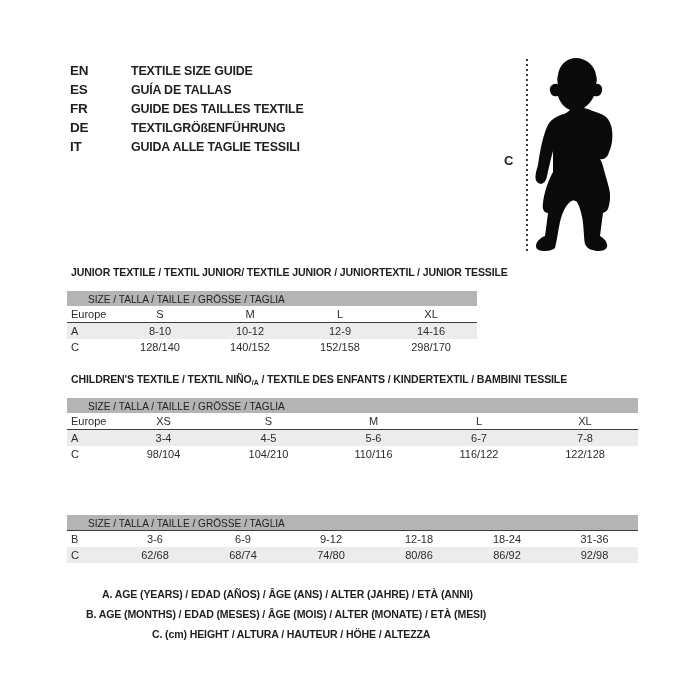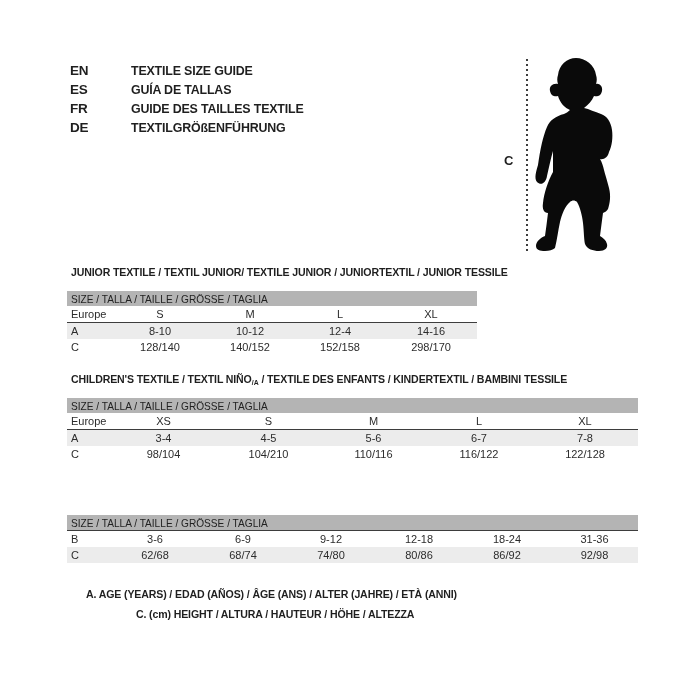--- a/index.html
+++ b/index.html
@@ -23,21 +23,21 @@
   .measure-label{position:absolute;left:504px;top:153px;font-weight:bold;font-size:13px;}
   .baby-figure{position:absolute;left:531px;top:55px;width:93px;height:202px;}
 
   
   .sec-heading{position:absolute;left:71px;font-weight:bold;font-size:11.5px;letter-spacing:-.15px;line-height:16px;}
   .sec-heading sub{font-size:7.5px;vertical-align:-2px;letter-spacing:0;}
 
   
   .size-table{position:absolute;left:67px;border-collapse:collapse;table-layout:fixed;font-size:11px;color:#2c2c2c;}
   .size-table th,.size-table td{padding:0;font-weight:normal;height:16px;vertical-align:middle;text-align:center;overflow:hidden;}
-  .size-table .bar-cell{background:#b4b4b4;text-align:left;padding-left:4px;height:15px;color:#222;}
+  .size-table .bar-cell{background:#b4b4b4;text-align:left;padding-left:21px;height:15px;color:#222;}
   .size-table .with-rule{border-bottom:1px solid #3d3d3d;}
   .size-table .col-head{border-bottom:1px solid #3d3d3d;}
   .size-table .lbl{text-align:left;padding-left:4px;}
   .size-table tr.shaded td{background:#ececec;}
 
   
   .notes{position:absolute;left:86px;top:584px;font-weight:bold;font-size:11.5px;letter-spacing:-.15px;line-height:20px;text-align:center;}
 </style>
 </head>
 <body>
@@ -53,20 +53,24 @@
       <span class="lang-code">ES</span>
       <span class="cond">GUÍA DE TALLAS</span>
     </div>
     <div class="lang-row">
       <span class="lang-code">FR</span>
       <span class="cond">GUIDE DES TAILLES TEXTILE</span>
     </div>
     <div class="lang-row">
       <span class="lang-code">DE</span>
       <span class="cond">TEXTILGRÖßENFÜHRUNG</span>
+    </div>
+    <div class="lang-row">
+      <span class="lang-code">IT</span>
+      <span class="cond">GUIDA ALLE TAGLIE TESSILI</span>
     </div>
   </div>
 
   <div class="measure-line"></div>
   <div class="measure-label">C</div>
   <svg class="baby-figure" viewBox="0 0 93 202" xmlns="http://www.w3.org/2000/svg" aria-hidden="true">
     <path fill="#0a0a0a" d="
       M45,3
       C36,3 28,10 27,20
       C26,23 26,26 27,29
@@ -133,21 +137,21 @@
         <th class="col-head">M</th>
         <th class="col-head">L</th>
         <th class="col-head">XL</th>
       </tr>
     </thead>
     <tbody>
       <tr class="shaded">
         <td class="lbl">A</td>
         <td>8-10</td>
         <td>10-12</td>
-        <td>12-4</td>
+        <td>12-9</td>
         <td>14-16</td>
       </tr>
       <tr>
         <td class="lbl">C</td>
         <td>128/140</td>
         <td>140/152</td>
         <td>152/158</td>
         <td>298/170</td>
       </tr>
     </tbody>
@@ -234,16 +238,17 @@
         <td>74/80</td>
         <td>80/86</td>
         <td>86/92</td>
         <td>92/98</td>
       </tr>
     </tbody>
   </table>
 
   <div class="notes">
     <div><span class="cond">A. AGE (YEARS) / EDAD (AÑOS) / ÂGE (ANS) / ALTER (JAHRE) / ETÀ (ANNI)</span></div>
+    <div><span class="cond">B. AGE (MONTHS) / EDAD (MESES) / ÂGE (MOIS) / ALTER (MONATE) / ETÀ (MESI)</span></div>
     <div><span class="cond">C. (cm) HEIGHT / ALTURA / HAUTEUR / HÖHE / ALTEZZA</span></div>
   </div>
 
 </div>
 
 </body></html>

